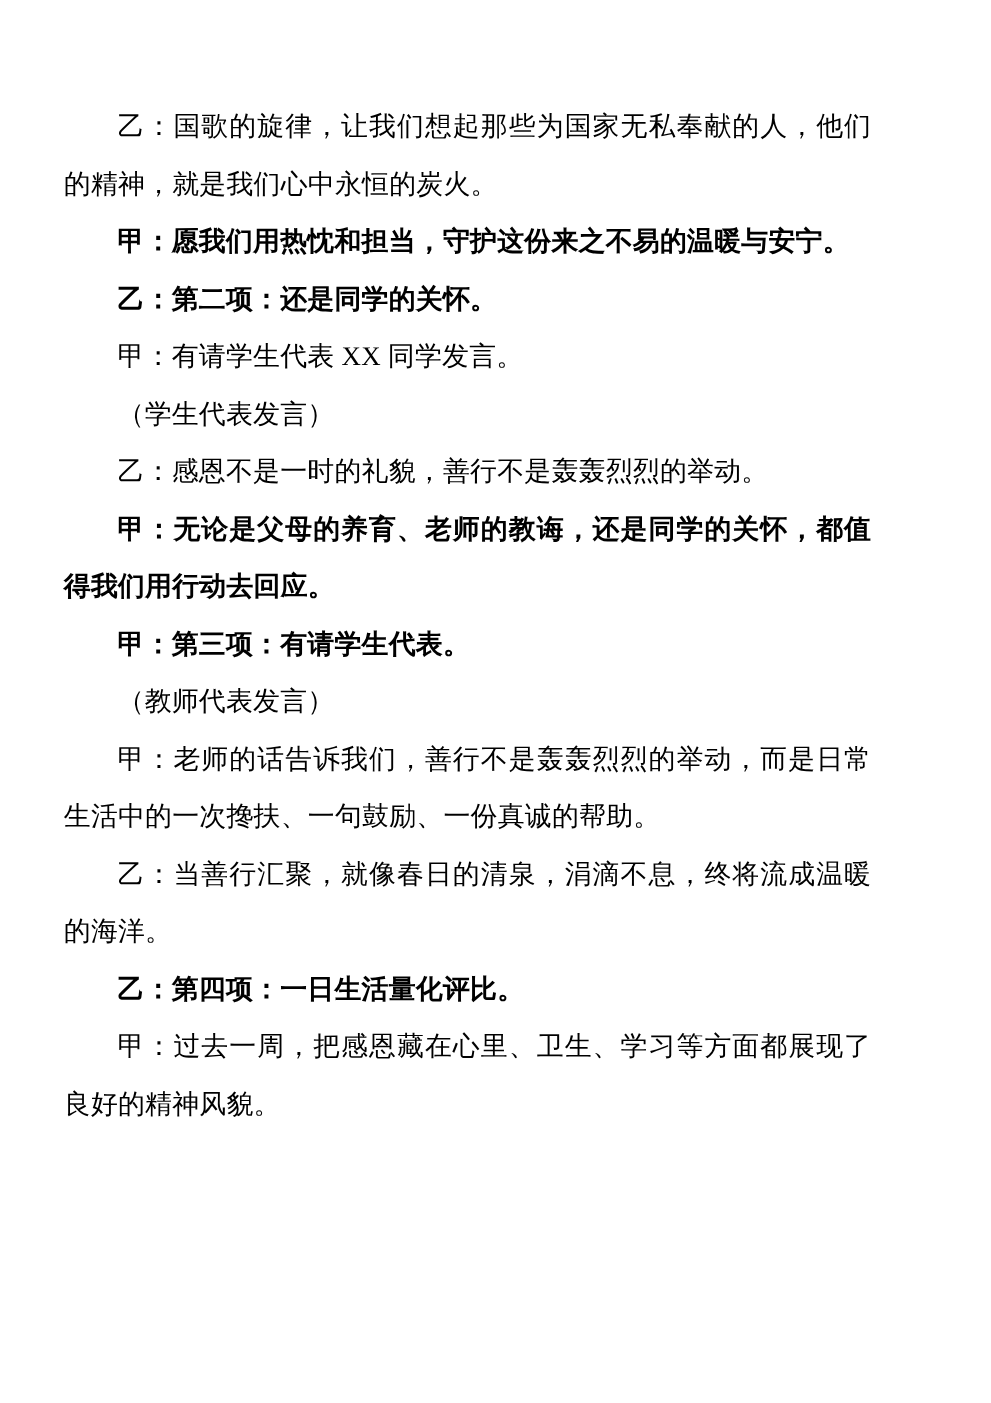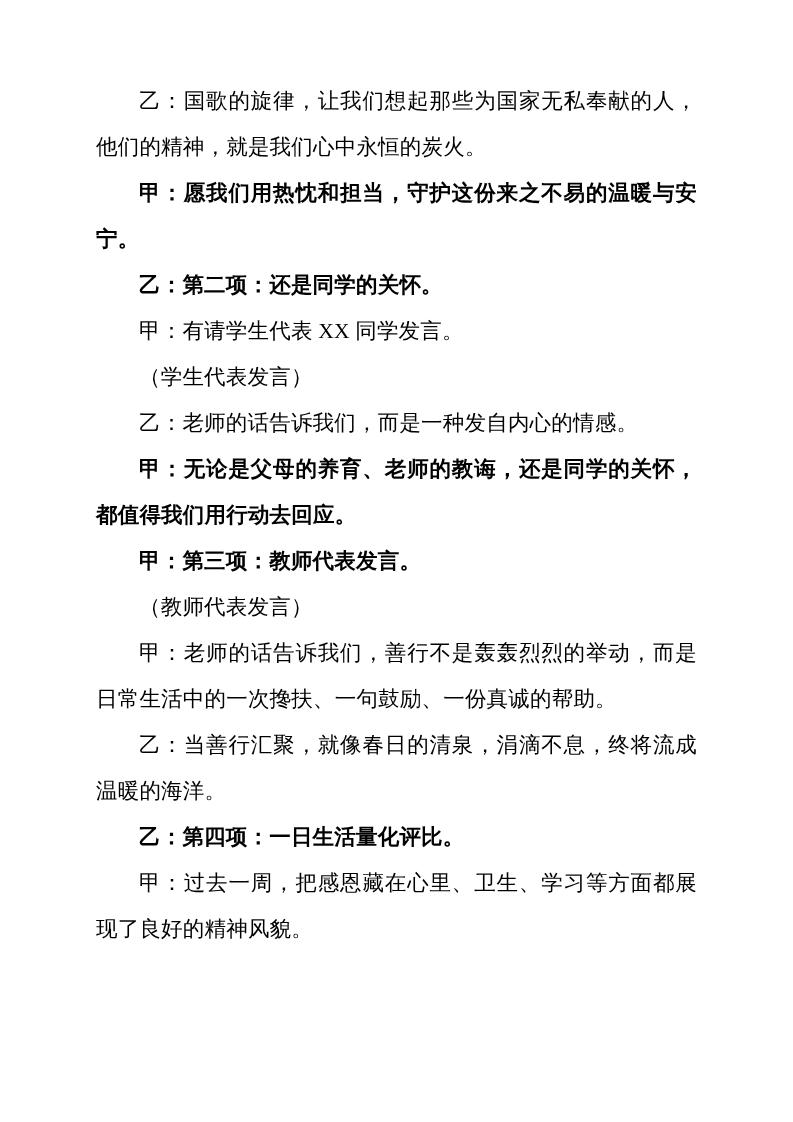--- a/index.html
+++ b/index.html
@@ -13,21 +13,21 @@
     font-family: "Liberation Serif", "DejaVu Serif", serif;
     color: #000000;
     overflow: hidden;
   }
   .page {
     position: relative;
     width: 793px;
     height: 1026px;
     background: #ffffff;
     box-sizing: border-box;
-    padding: 78px 96px 60px 96px;
+    padding: 78px 96px 60px 51px;
   }
   .doc-body {
     font-size: 21.5px;
     line-height: 46px;
     letter-spacing: 0.2px;
     text-align: justify;
     text-justify: inter-ideograph;
   }
   .para {
     margin: 0;
@@ -42,23 +42,23 @@
 <body>
 
 <div class="page">
   <div class="doc-body">
 
     <p class="para">乙：国歌的旋律，让我们想起那些为国家无私奉献的人，他们的精神，就是我们心中永恒的炭火。</p>
     <p class="para bold">甲：愿我们用热忱和担当，守护这份来之不易的温暖与安宁。</p>
     <p class="para bold">乙：第二项：还是同学的关怀。</p>
     <p class="para">甲：有请学生代表 XX 同学发言。</p>
     <p class="para">（学生代表发言）</p>
-    <p class="para">乙：老师的话告诉我们，而是一种发自内心的情感。</p>
+    <p class="para">乙：感恩不是一时的礼貌，善行不是轰轰烈烈的举动。</p>
     <p class="para bold">甲：无论是父母的养育、老师的教诲，还是同学的关怀，都值得我们用行动去回应。</p>
-    <p class="para bold">甲：第三项：教师代表发言。</p>
+    <p class="para bold">甲：第三项：有请学生代表。</p>
     <p class="para">（教师代表发言）</p>
     <p class="para">甲：老师的话告诉我们，善行不是轰轰烈烈的举动，而是日常生活中的一次搀扶、一句鼓励、一份真诚的帮助。</p>
     <p class="para">乙：当善行汇聚，就像春日的清泉，涓滴不息，终将流成温暖的海洋。</p>
     <p class="para bold">乙：第四项：一日生活量化评比。</p>
     <p class="para">甲：过去一周，把感恩藏在心里、卫生、学习等方面都展现了良好的精神风貌。</p>
 
   </div>
 </div>
 
 </body></html>

